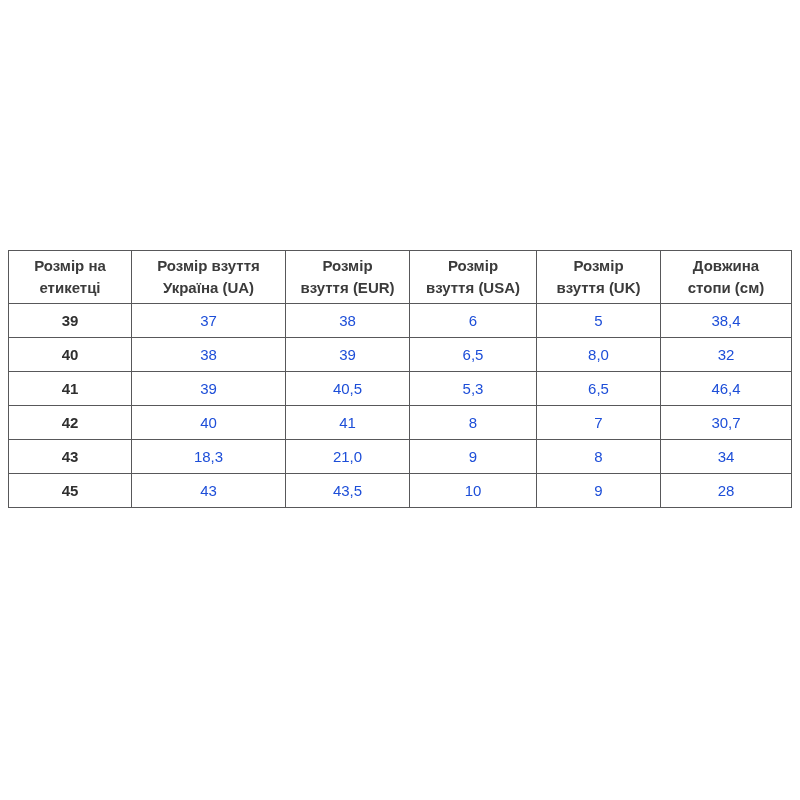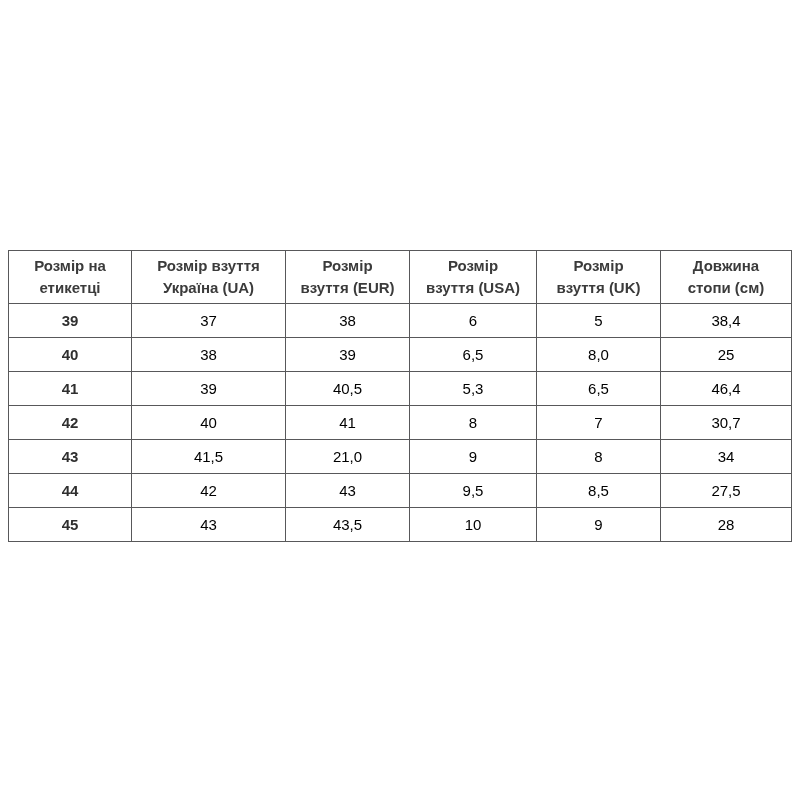--- a/index.html
+++ b/index.html
@@ -45,21 +45,21 @@
     font-size: 15px;
     font-weight: 700;
     color: #3b3b3b;
     line-height: 1.45;
     white-space: pre-line;
   }
   table.size-table td {
     height: 33px;
     font-size: 15px;
     font-weight: 400;
-    color: #000000;
+    color: #1d4ed8;
   }
   table.size-table td.label-col {
     font-weight: 700;
     color: #2f2f2f;
   }
 </style>
 </head>
 <body>
 
 <div class="page">
@@ -97,53 +97,45 @@
           <td>6</td>
           <td>5</td>
           <td>38,4</td>
         </tr>
         <tr>
           <td class="label-col">40</td>
           <td>38</td>
           <td>39</td>
           <td>6,5</td>
           <td>8,0</td>
-          <td>25</td>
+          <td>32</td>
         </tr>
         <tr>
           <td class="label-col">41</td>
           <td>39</td>
           <td>40,5</td>
           <td>5,3</td>
           <td>6,5</td>
           <td>46,4</td>
         </tr>
         <tr>
           <td class="label-col">42</td>
           <td>40</td>
           <td>41</td>
           <td>8</td>
           <td>7</td>
           <td>30,7</td>
         </tr>
         <tr>
           <td class="label-col">43</td>
-          <td>41,5</td>
+          <td>18,3</td>
           <td>21,0</td>
           <td>9</td>
           <td>8</td>
           <td>34</td>
-        </tr>
-        <tr>
-          <td class="label-col">44</td>
-          <td>42</td>
-          <td>43</td>
-          <td>9,5</td>
-          <td>8,5</td>
-          <td>27,5</td>
         </tr>
         <tr>
           <td class="label-col">45</td>
           <td>43</td>
           <td>43,5</td>
           <td>10</td>
           <td>9</td>
           <td>28</td>
         </tr>
       </tbody>

